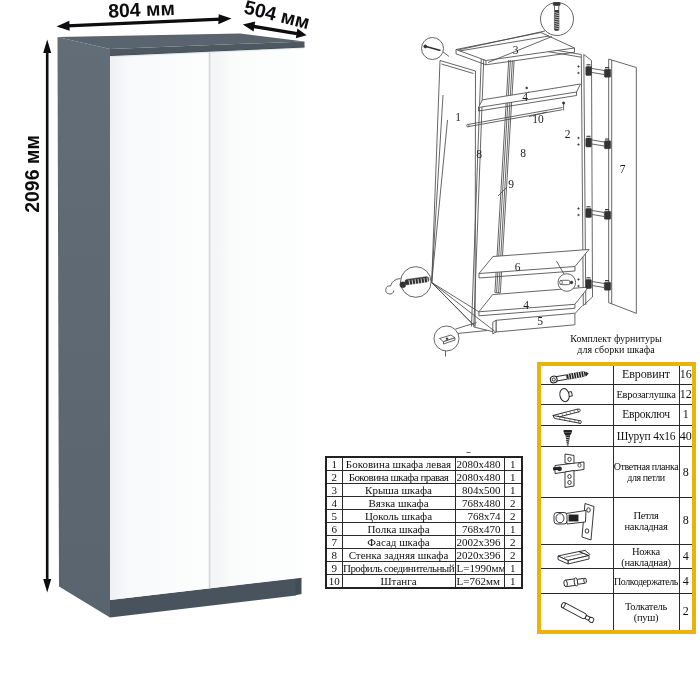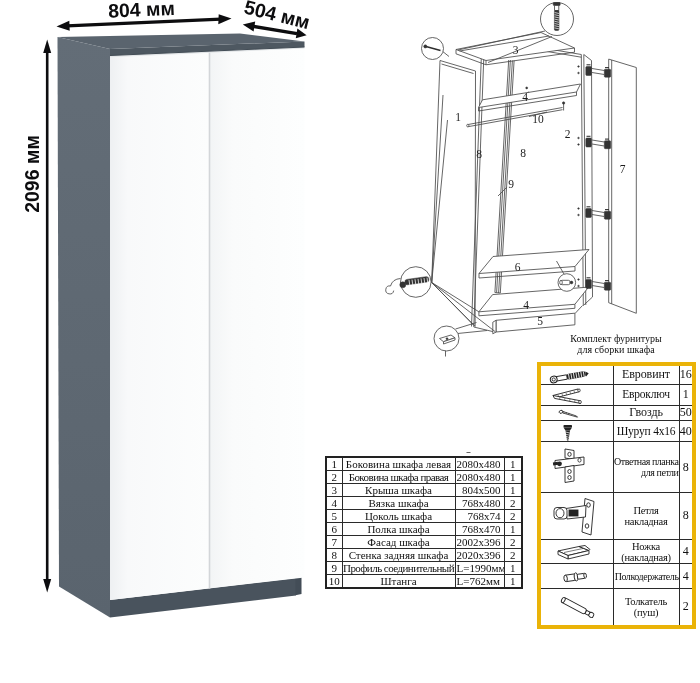--- a/index.html
+++ b/index.html
@@ -28,21 +28,21 @@
   #hw-table{position:absolute;left:537px;top:361.5px;border-collapse:collapse;table-layout:fixed;
     width:155px;border:4px solid #eab308;}
   #hw-table td{border:1px solid #2a2a2a;padding:0;font-size:10.5px;line-height:11px;
     letter-spacing:-0.3px;text-align:center;color:#111;overflow:hidden;}
   #hw-table td.icn{padding:0;}
   #hw-table td.icn svg{display:block;}
   #hw-table td.qty{font-size:12px;letter-spacing:0;}
   #hw-table td.fs12{font-size:12px;letter-spacing:-0.1px;}
   #hw-table td.fs115{font-size:11.5px;letter-spacing:-0.2px;}
   #hw-table td.fs105{font-size:10.5px;letter-spacing:-0.3px;}
-  #hw-table td.fs10{font-size:10px;letter-spacing:-0.45px;text-align:right;}
+  #hw-table td.fs10{font-size:10px;letter-spacing:-0.45px;}
   #hw-table td.fs95{font-size:9.5px;letter-spacing:-0.5px;}
 </style>
 </head>
 <body>
 
 <svg id="scene" width="700" height="683" viewBox="0 0 700 683">
   <defs>
     <linearGradient id="gdoorL" x1="0" y1="0" x2="1" y2="0">
       <stop offset="0" stop-color="#eef0f2"></stop>
       <stop offset="0.18" stop-color="#f8f9fa"></stop>
@@ -423,20 +423,32 @@
             </g>
             <circle cx="12.5" cy="11" r="3.4" fill="#fff" stroke="#222" stroke-width="1"></circle>
             <circle cx="12.5" cy="11" r="1.6" fill="none" stroke="#222" stroke-width="0.8"></circle>
             <polygon points="45,8.6 48,11 45,13.6" fill="#222"></polygon>
           </g>
         </svg>
       </td>
       <td class="fs12">Евровинт</td>
       <td class="qty">16</td>
     </tr>
+    <tr style="height:19.5px">
+      <td class="icn">
+        <svg width="74" height="19" viewBox="0 0 74 19">
+          <g transform="rotate(-12 24 10)">
+            <rect x="27" y="8" width="4" height="4.4" fill="#fff" stroke="#222" stroke-width="0.9"></rect>
+            <ellipse cx="23.5" cy="10" rx="4.6" ry="6.6" fill="#fff" stroke="#222" stroke-width="1"></ellipse>
+          </g>
+        </svg>
+      </td>
+      <td class="fs105">Еврозаглушка</td>
+      <td class="qty">12</td>
+    </tr>
     <tr style="height:20px">
       <td class="icn">
         <svg width="74" height="19.8" viewBox="0 0 74 19.8">
           <polygon points="12,10.5 37,4 38,6.8 14,13" fill="#fff" stroke="#222" stroke-width="0.9"></polygon>
           <polygon points="12,10.5 38.5,15.6 39.5,18.4 13.5,13.4" fill="#fff" stroke="#222" stroke-width="0.9"></polygon>
           <g stroke="#222" stroke-width="0.5">
             <line x1="17" y1="9.6" x2="17.6" y2="11.9"></line>
               <line x1="21" y1="8.6" x2="21.6" y2="10.9"></line>
             <line x1="25" y1="7.6" x2="25.6" y2="9.9"></line>
               <line x1="29" y1="6.6" x2="29.6" y2="8.9"></line>
@@ -446,35 +458,20 @@
             <line x1="29" y1="14" x2="28.6" y2="16.2"></line>
               <line x1="34" y1="15" x2="33.6" y2="17.2"></line>
           </g>
           <ellipse cx="38" cy="5.4" rx="1.2" ry="1.5" fill="#fff" stroke="#222" stroke-width="0.8"></ellipse>
           <ellipse cx="39" cy="17" rx="1.3" ry="1.6" fill="#fff" stroke="#222" stroke-width="0.8"></ellipse>
         </svg>
       </td>
       <td class="fs115">Евроключ</td>
       <td class="qty">1</td>
     </tr>
-    <tr style="height:14.5px">
-      <td class="icn">
-        <svg width="74" height="14" viewBox="0 0 74 14">
-          <polygon points="21,5.2 35.5,10 36.5,11.2 21.5,6.9" fill="#fff" stroke="#222" stroke-width="0.8"></polygon>
-          <ellipse cx="20" cy="5.8" rx="1.9" ry="1.4" fill="#fff" stroke="#222" stroke-width="0.9" transform="rotate(-20 20 5.8)"></ellipse>
-          <g stroke="#222" stroke-width="0.5">
-            <line x1="23" y1="5.5" x2="22.7" y2="7.3"></line>
-              <line x1="25.5" y1="6.2" x2="25.2" y2="8"></line>
-            <line x1="28" y1="6.9" x2="27.7" y2="8.7"></line>
-          </g>
-        </svg>
-      </td>
-      <td class="fs12">Гвоздь</td>
-      <td class="qty">50</td>
-    </tr>
     <tr style="height:21px">
       <td class="icn">
         <svg width="74" height="20.6" viewBox="0 0 74 20.6">
           <rect x="22.5" y="4" width="8.5" height="2.6" rx="0.8" fill="#222"></rect>
           <polygon points="22.5,6.6 31,6.6 29,9.5 24.5,9.5" fill="#222"></polygon>
           <polygon points="24.5,9.5 29,9.5 27.5,19.5 26,19.5" fill="#222"></polygon>
           <g stroke="#fff" stroke-width="0.7">
             <line x1="24.5" y1="11" x2="28.7" y2="12"></line>
             <line x1="24.7" y1="13.2" x2="28.5" y2="14.2"></line>
             <line x1="24.9" y1="15.4" x2="28.3" y2="16.4"></line>

